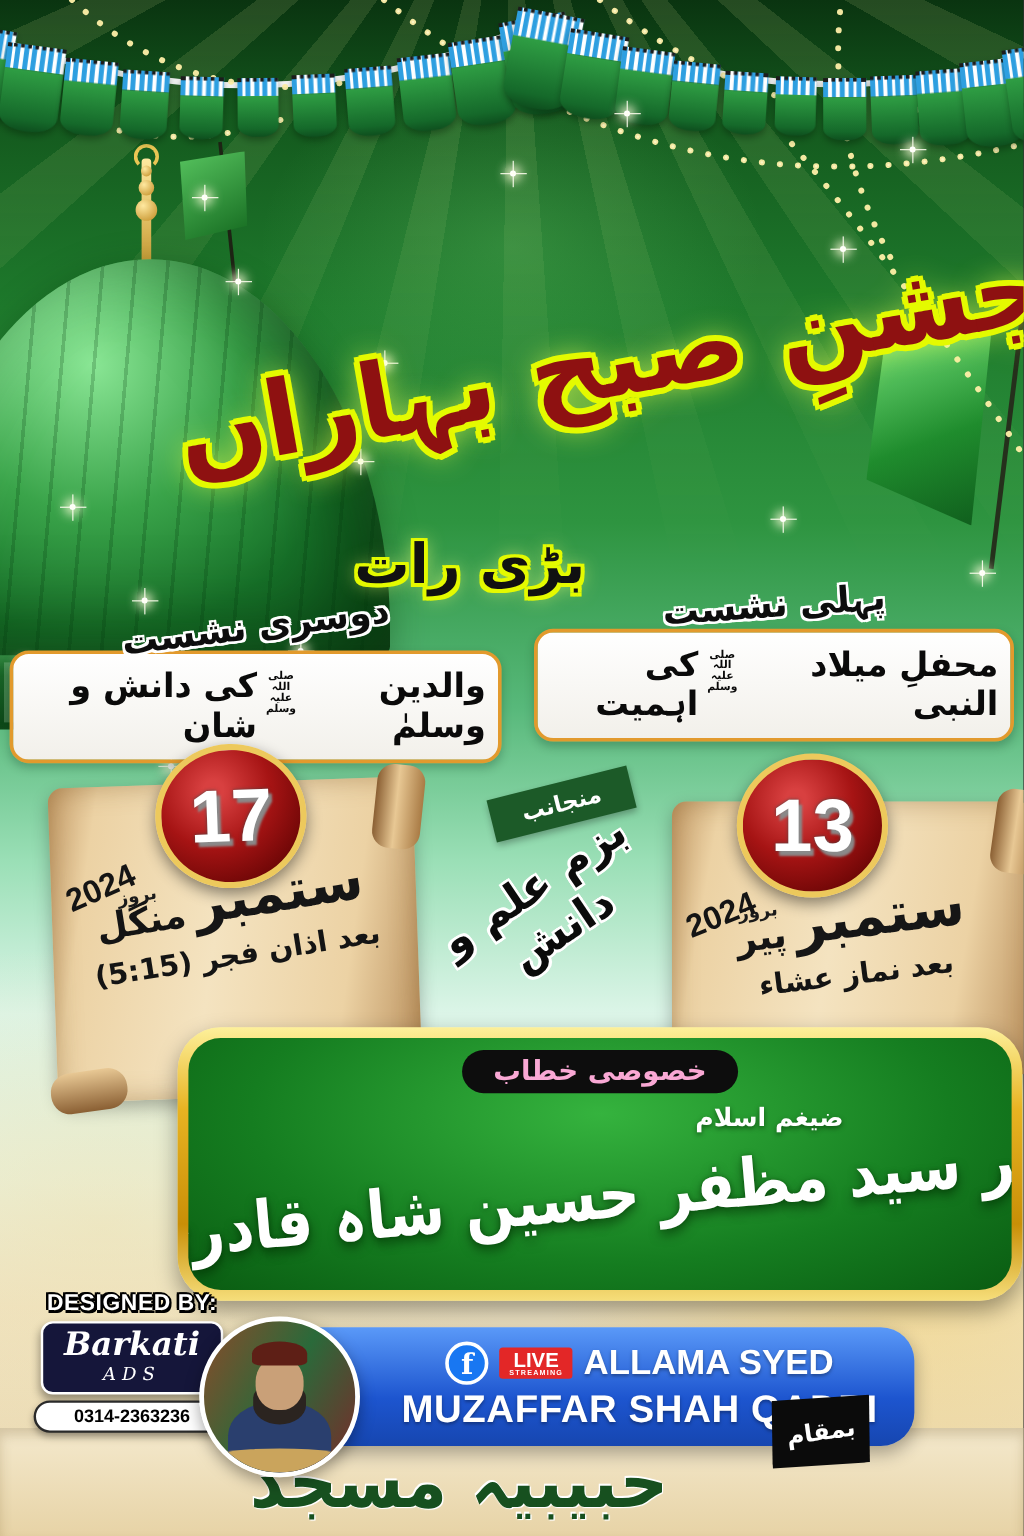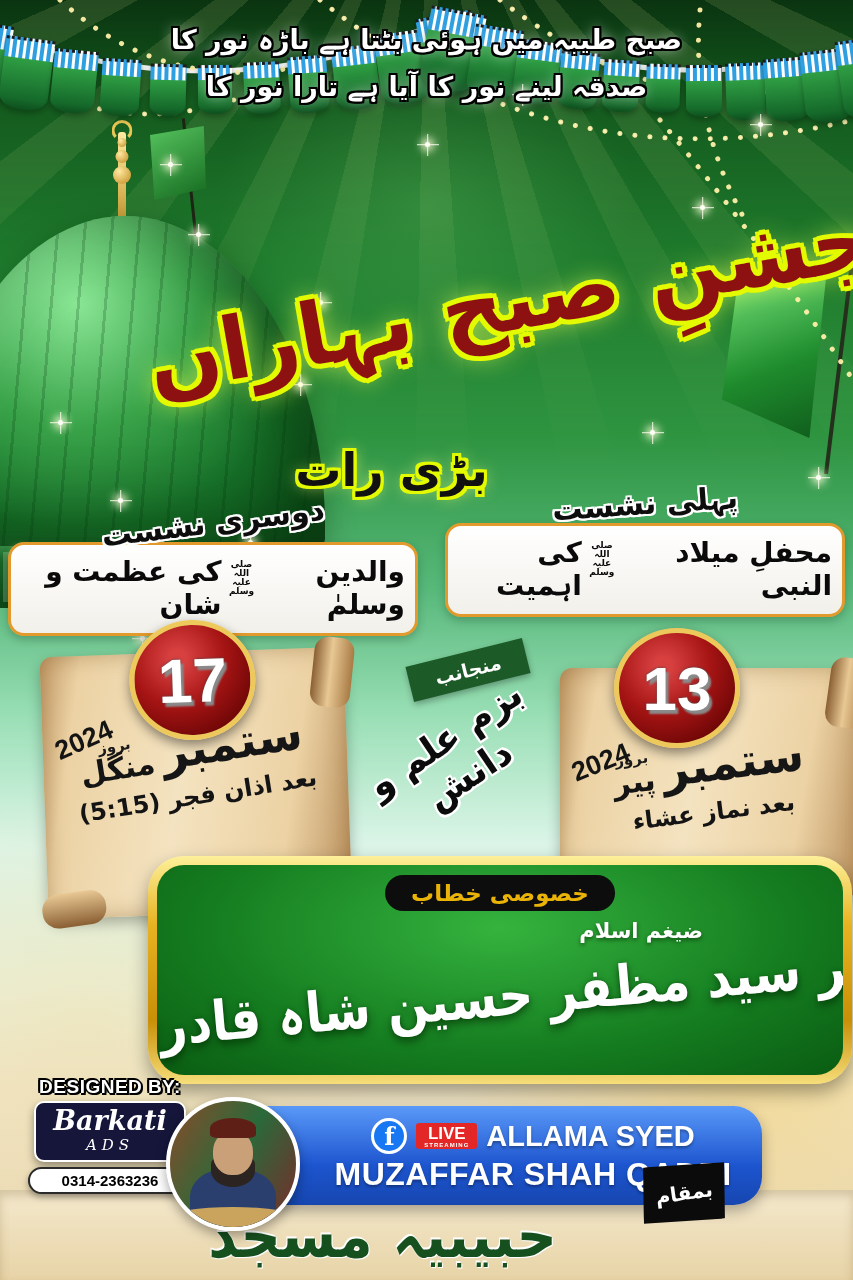--- a/index.html
+++ b/index.html
@@ -121,21 +121,21 @@
   .org-tag{width:108px;margin:0 auto 0 56px;transform:rotate(-14deg);background:#1c5a28;color:#fff;
     text-align:center;font-size:19px;font-weight:800;padding:7px 6px;box-shadow:0 3px 6px rgba(0,0,0,.3);}
   .org-name{margin-top:26px;transform:rotate(-34deg);text-align:center;font-size:36px;font-weight:900;color:#0b0b0b;line-height:1.2;
     text-shadow:2px 0 0 #fff,-2px 0 0 #fff,0 2px 0 #fff,0 -2px 0 #fff,2px 2px 0 #fff,-2px -2px 0 #fff,2px -2px 0 #fff,-2px 2px 0 #fff;}
   
   .speaker-frame{position:absolute;left:148px;top:856px;width:704px;height:228px;z-index:6;box-sizing:border-box;
     background:linear-gradient(180deg,#fdf09a,#e8b322 30%,#c98f07 72%,#f6de7a);
     border-radius:36px;padding:9px;box-shadow:0 8px 18px rgba(0,0,0,.35);}
   .speaker-inner{position:relative;height:100%;border-radius:27px;overflow:hidden;
     background:radial-gradient(ellipse at 50% 30%,#35b33e 0%,#157d20 60%,#0a5c12 100%);}
-  .speaker-pill{position:absolute;top:10px;left:50%;transform:translateX(-50%);background:#0d0d0d;color:#eab308;
+  .speaker-pill{position:absolute;top:10px;left:50%;transform:translateX(-50%);background:#0d0d0d;color:#f9a8d4;
     border-radius:22px;padding:5px 26px;font-size:23px;font-weight:800;direction:rtl;white-space:nowrap;}
   .speaker-small{position:absolute;top:54px;right:140px;color:#fff;font-size:21px;font-weight:700;direction:rtl;
     text-shadow:0 2px 4px rgba(0,40,0,.6);}
   .speaker-name{position:absolute;inset:52px 0 0 0;display:flex;align-items:center;justify-content:center;direction:rtl;
     font-size:48px;font-weight:900;color:#fff;white-space:nowrap;transform:rotate(-5deg) scaleY(1.15);
     text-shadow:0 4px 8px rgba(0,40,0,.6),0 0 3px rgba(0,60,0,.5);}
   
   .designer{position:absolute;left:22px;top:1076px;width:176px;z-index:7;text-align:center;
     font-family:"Liberation Sans","DejaVu Sans",sans-serif;}
   .designer-heading{font-size:19px;font-weight:900;color:#ffffff;letter-spacing:.5px;
@@ -332,24 +332,20 @@
       <div class="spark" style="left: 318px; top: 300px;"></div>
       <div class="spark" style="left: 650px; top: 430px;"></div>
       <div class="spark" style="left: 700px; top: 205px;"></div>
       <div class="spark" style="left: 758px; top: 122px;"></div>
       <div class="spark" style="left: 816px; top: 475px;"></div>
       <div class="spark" style="left: 520px; top: 92px;"></div>
       <div class="spark" style="left: 425px; top: 142px;"></div>
       <div class="spark" style="left: 230px; top: 330px;"></div>
     </div>
 
-  <div class="poetry">
-    <div class="line">صبح طیبہ میں ہوئی بٹتا ہے باڑہ نور کا</div>
-    <div class="line">صدقہ لینے نور کا آیا ہے تارا نور کا</div>
-  </div>
 
   <div class="title-main">جشنِ صبح بہاراں</div>
   <div class="title-sub">بڑی رات</div>
 
   <div class="session session-first">
     <span class="session-label">پہلی نشست</span>
     <div class="session-box">
       <div class="topic">
         <span>محفلِ میلاد النبی</span>
         <span class="honorific">صلی اللہ علیہ وسلم</span>
@@ -357,21 +353,21 @@
       </div>
     </div>
   </div>
 
   <div class="session session-second">
     <span class="session-label">دوسری نشست</span>
     <div class="session-box">
       <div class="topic">
         <span>والدین وسلمٰ</span>
         <span class="honorific">صلی اللہ علیہ وسلم</span>
-        <span>کی عظمت و شان</span>
+        <span>کی دانش و شان</span>
       </div>
     </div>
   </div>
 
   <div class="scroll scroll-right">
     <div class="day-badge badge-right">13</div>
     <div class="scroll-content">
       <span class="scroll-year">2024</span>
       <div class="date-row">
         <span class="month">ستمبر</span>

